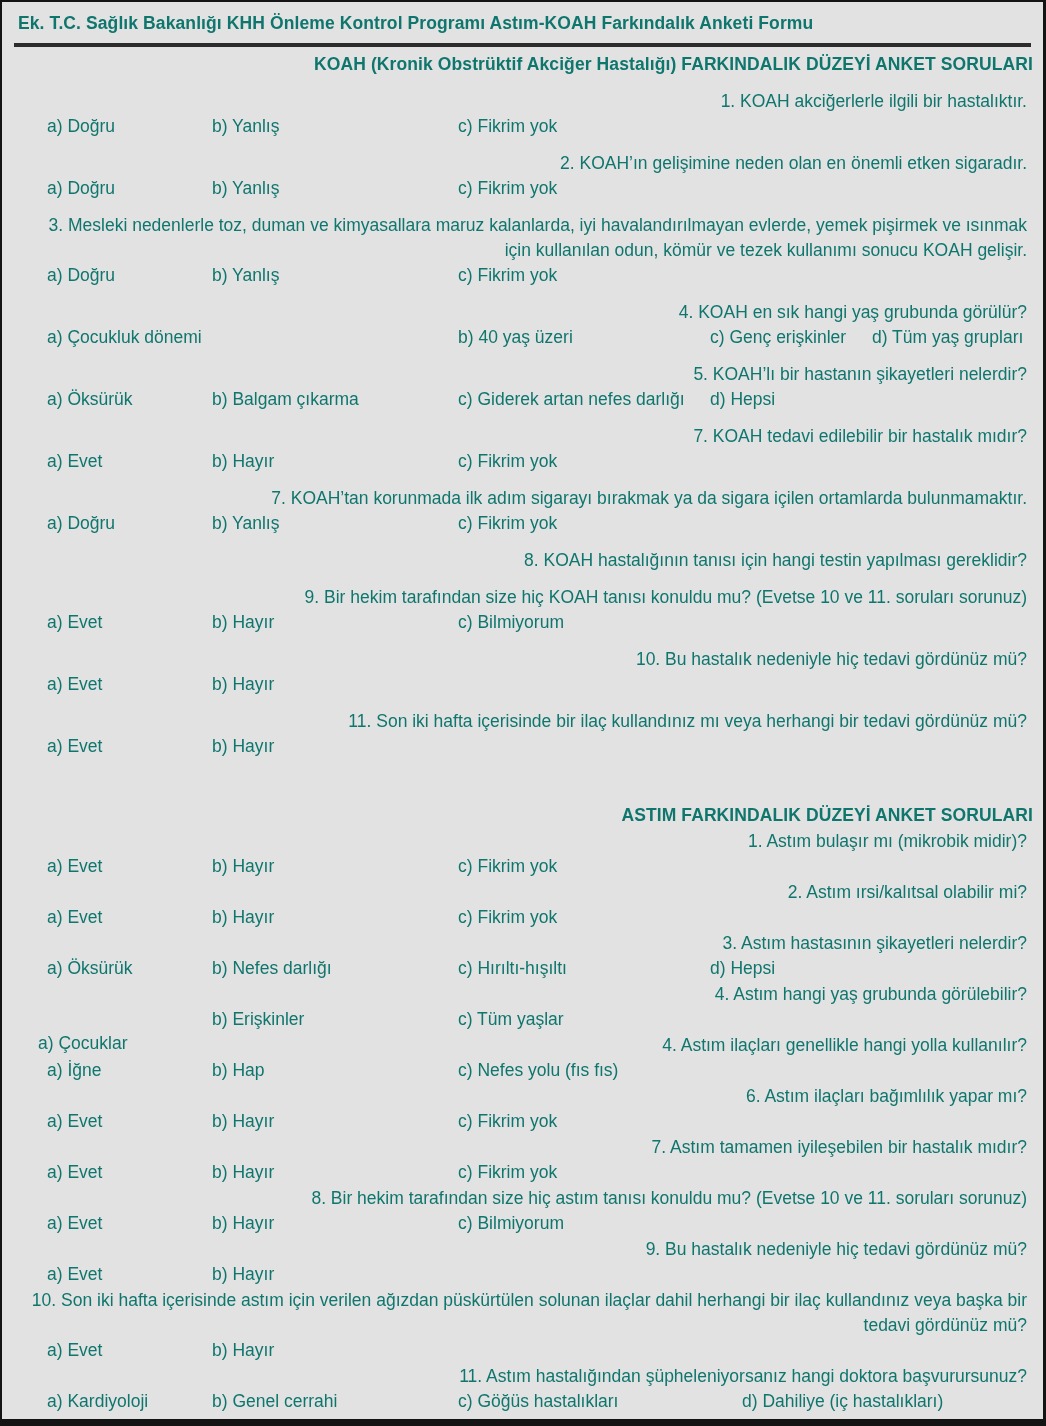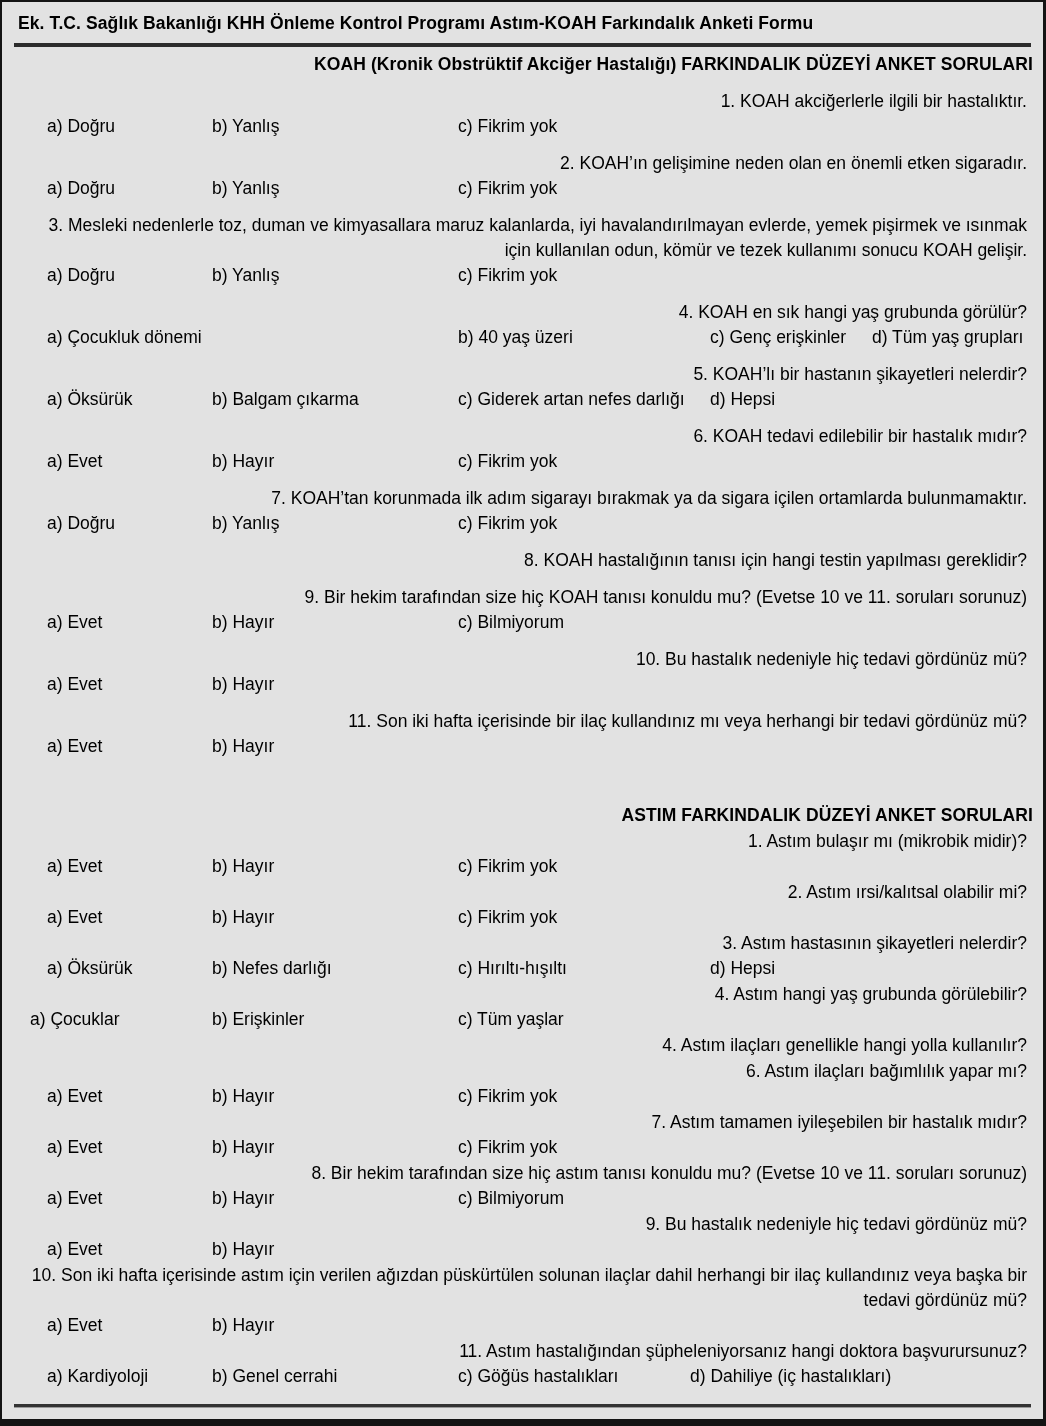--- a/index.html
+++ b/index.html
@@ -7,21 +7,21 @@
     position: relative;
     width: 1046px;
     height: 1426px;
     box-sizing: border-box;
     background: #e2e2e2;
     border: 2px solid #141414;
     border-right-width: 3px;
     border-bottom-width: 7px;
     overflow: hidden;
     font-family: "Liberation Sans", sans-serif;
-    color: #000000;
+    color: #0f766e;
     font-size: 17.5px;
     line-height: 25px;
   }
   .form-header {
     padding: 9px 16px 7px 16px;
     font-weight: bold;
     letter-spacing: 0.1px;
   }
   .rule {
     height: 4px;
@@ -98,21 +98,21 @@
           <span class="opt" style="left: 692px;">c) Genç erişkinler</span>
           <span class="opt" style="left: 854px;">d) Tüm yaş grupları</span>
         </div>
         <div class="question"><span>5. KOAH’lı bir hastanın şikayetleri nelerdir?</span></div>
         <div class="options-row">
           <span class="opt" style="left: 29px;">a) Öksürük</span>
           <span class="opt" style="left: 194px;">b) Balgam çıkarma</span>
           <span class="opt" style="left: 440px;">c) Giderek artan nefes darlığı</span>
           <span class="opt" style="left: 692px;">d) Hepsi</span>
         </div>
-        <div class="question"><span>6. KOAH tedavi edilebilir bir hastalık mıdır?</span></div>
+        <div class="question"><span>7. KOAH tedavi edilebilir bir hastalık mıdır?</span></div>
         <div class="options-row">
           <span class="opt" style="left: 29px;">a) Evet</span>
           <span class="opt" style="left: 194px;">b) Hayır</span>
           <span class="opt" style="left: 440px;">c) Fikrim yok</span>
         </div>
         <div class="question"><span>7. KOAH’tan korunmada ilk adım sigarayı bırakmak ya da sigara içilen ortamlarda bulunmamaktır.</span></div>
         <div class="options-row">
           <span class="opt" style="left: 29px;">a) Doğru</span>
           <span class="opt" style="left: 194px;">b) Yanlış</span>
           <span class="opt" style="left: 440px;">c) Fikrim yok</span>
@@ -152,25 +152,30 @@
         </div>
         <div class="question"><span>3. Astım hastasının şikayetleri nelerdir?</span></div>
         <div class="options-row">
           <span class="opt" style="left: 29px;">a) Öksürük</span>
           <span class="opt" style="left: 194px;">b) Nefes darlığı</span>
           <span class="opt" style="left: 440px;">c) Hırıltı-hışıltı</span>
           <span class="opt" style="left: 692px;">d) Hepsi</span>
         </div>
         <div class="question"><span>4. Astım hangi yaş grubunda görülebilir?</span></div>
         <div class="options-row">
-          <span class="opt" style="left: 12px;">a) Çocuklar</span>
+          <span class="opt" style="left: 20px; margin-top: 24px;">a) Çocuklar</span>
           <span class="opt" style="left: 194px;">b) Erişkinler</span>
           <span class="opt" style="left: 440px;">c) Tüm yaşlar</span>
         </div>
         <div class="question"><span>4. Astım ilaçları genellikle hangi yolla kullanılır?</span></div>
+        <div class="options-row">
+          <span class="opt" style="left: 29px;">a) İğne</span>
+          <span class="opt" style="left: 194px;">b) Hap</span>
+          <span class="opt" style="left: 440px;">c) Nefes yolu (fıs fıs)</span>
+        </div>
         <div class="question"><span>6. Astım ilaçları bağımlılık yapar mı?</span></div>
         <div class="options-row">
           <span class="opt" style="left: 29px;">a) Evet</span>
           <span class="opt" style="left: 194px;">b) Hayır</span>
           <span class="opt" style="left: 440px;">c) Fikrim yok</span>
         </div>
         <div class="question"><span>7. Astım tamamen iyileşebilen bir hastalık mıdır?</span></div>
         <div class="options-row">
           <span class="opt" style="left: 29px;">a) Evet</span>
           <span class="opt" style="left: 194px;">b) Hayır</span>
@@ -190,19 +195,19 @@
         <div class="question"><span>10. Son iki hafta içerisinde astım için verilen ağızdan püskürtülen solunan ilaçlar dahil herhangi bir ilaç kullandınız veya başka bir tedavi gördünüz mü?</span></div>
         <div class="options-row">
           <span class="opt" style="left: 29px;">a) Evet</span>
           <span class="opt" style="left: 194px;">b) Hayır</span>
         </div>
         <div class="question"><span>11. Astım hastalığından şüpheleniyorsanız hangi doktora başvurursunuz?</span></div>
         <div class="options-row">
           <span class="opt" style="left: 29px;">a) Kardiyoloji</span>
           <span class="opt" style="left: 194px;">b) Genel cerrahi</span>
           <span class="opt" style="left: 440px;">c) Göğüs hastalıkları</span>
-          <span class="opt" style="left: 672px;">d) Dahiliye (iç hastalıkları)</span>
+          <span class="opt" style="left: 724px;">d) Dahiliye (iç hastalıkları)</span>
         </div>
       </div>
     </div>
   <div class="rule bottom"></div>
   <div class="footer-space"></div>
 </div>
 
 </body></html>

